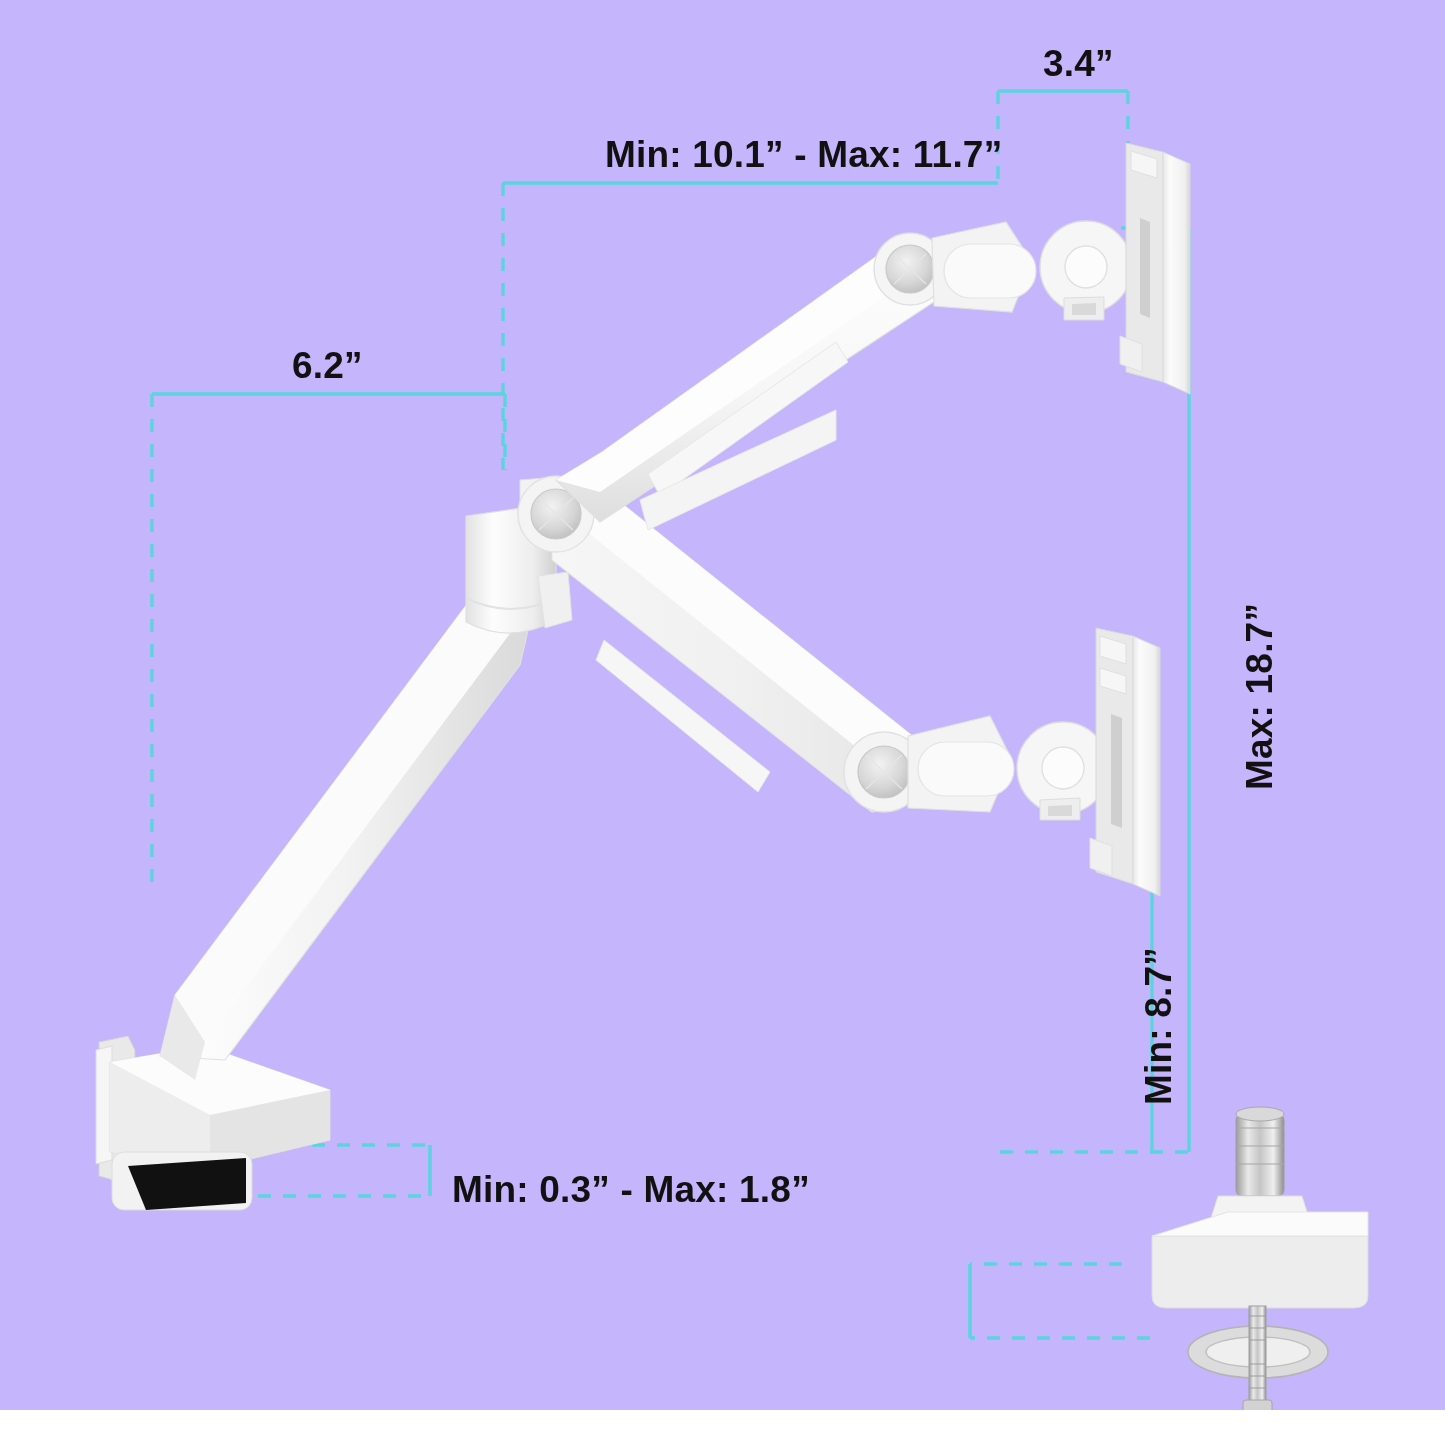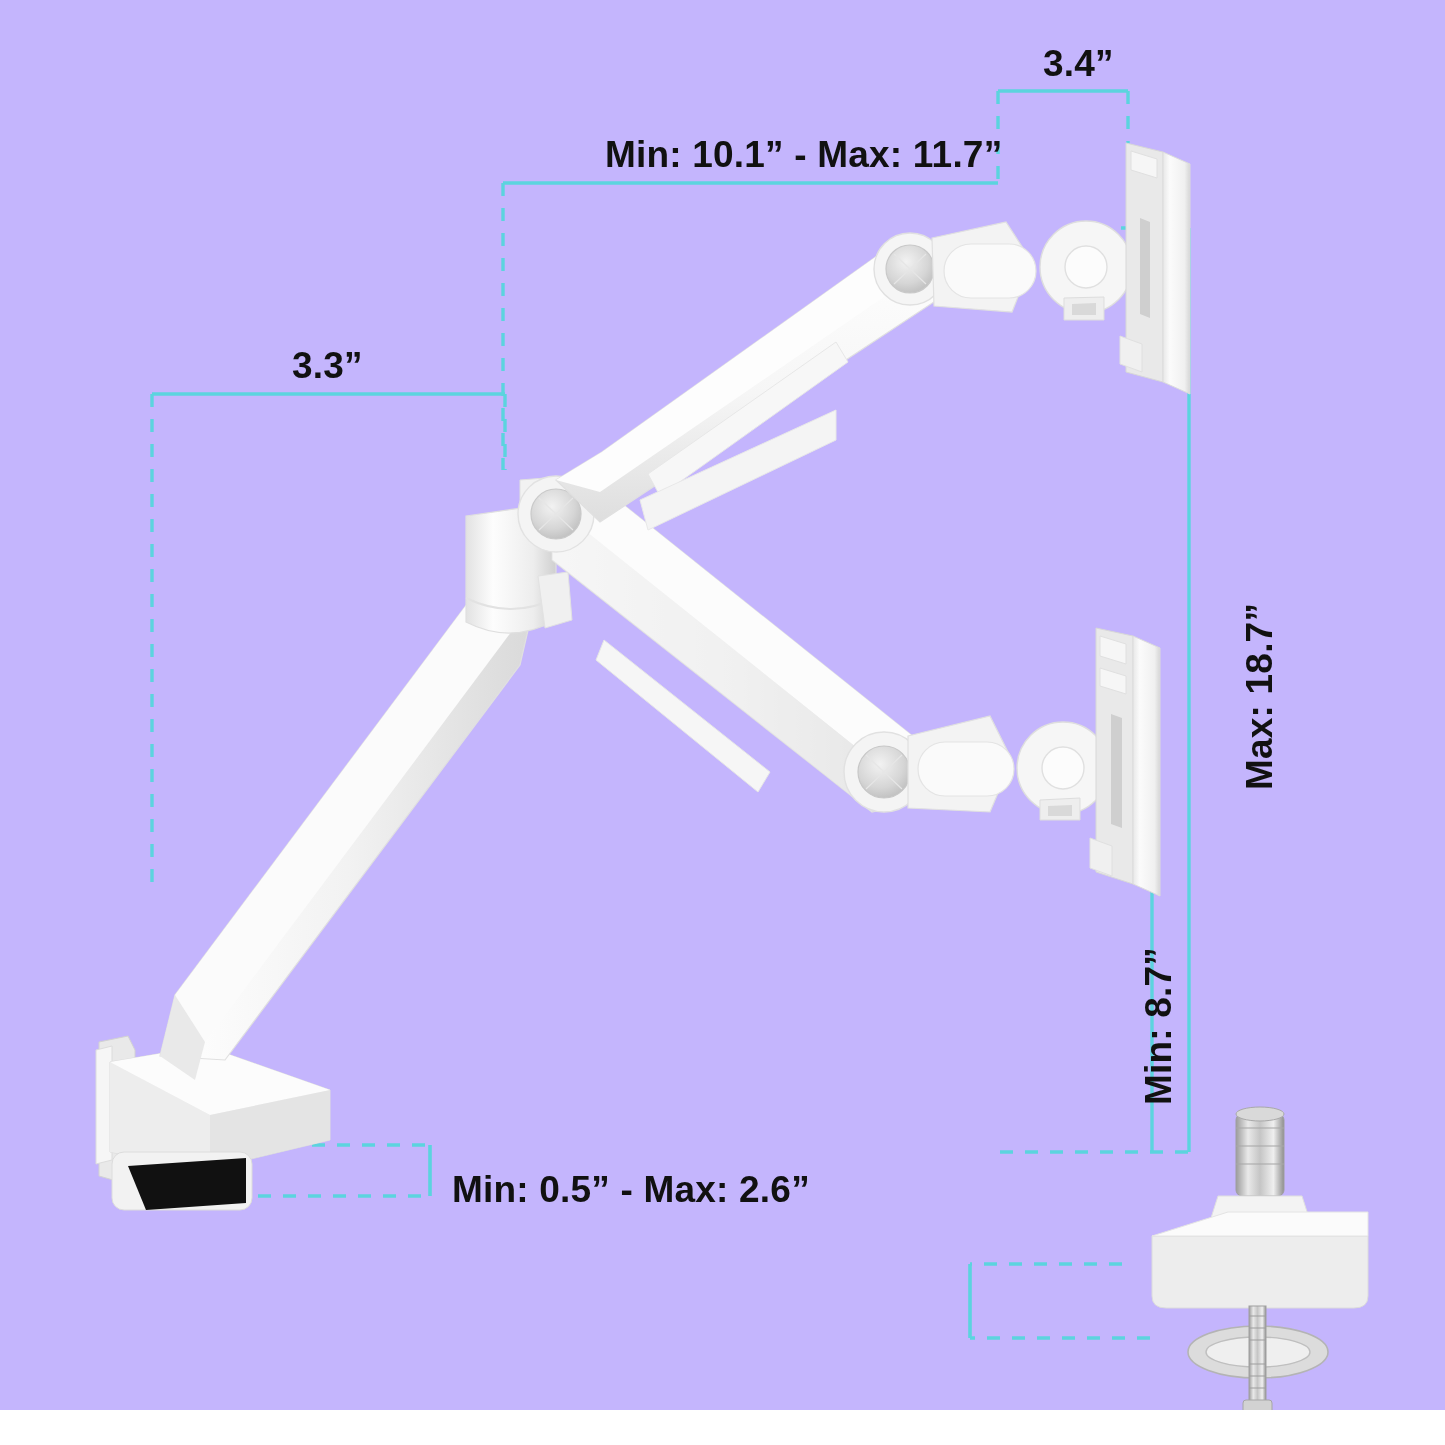--- a/index.html
+++ b/index.html
@@ -206,22 +206,22 @@
       <rect x="1249" y="1306" width="17" height="110" fill="url(#gChrome)" stroke="#a0a0a0" stroke-width="1"></rect>
       <path d="M1249 1316 H1266 M1249 1328 H1266 M1249 1340 H1266 M1249 1364 H1266 M1249 1376 H1266 M1249 1388 H1266" stroke="#9e9e9e" stroke-width="1.2" fill="none"></path>
       <rect x="1243" y="1400" width="29" height="18" rx="3" fill="#d2d2d2" stroke="#a6a6a6" stroke-width="1"></rect>
     </g>
   </svg>
 
   <div class="dim-label sz-lg" style="left:1043px;top:45px;">3.4”</div>
 
   <div class="dim-label sz-lg" style="left:605px;top:136px;">Min: 10.1”  -  Max: 11.7”</div>
 
-  <div class="dim-label sz-lg" style="left:292px;top:347px;">3.3”</div>
+  <div class="dim-label sz-lg" style="left:292px;top:347px;">6.2”</div>
 
   <div class="dim-label sz-lg rot-ccw" style="left:1241px;top:790px;">Max: 18.7”</div>
 
   <div class="dim-label sz-lg rot-ccw" style="left:1140px;top:1105px;">Min: 8.7”</div>
 
-  <div class="dim-label sz-lg" style="left:452px;top:1171px;">Min: 0.5”  -  Max: 2.6”</div>
+  <div class="dim-label sz-lg" style="left:452px;top:1171px;">Min: 0.3”  -  Max: 1.8”</div>
 
 
 </div>
 
 </body></html>

